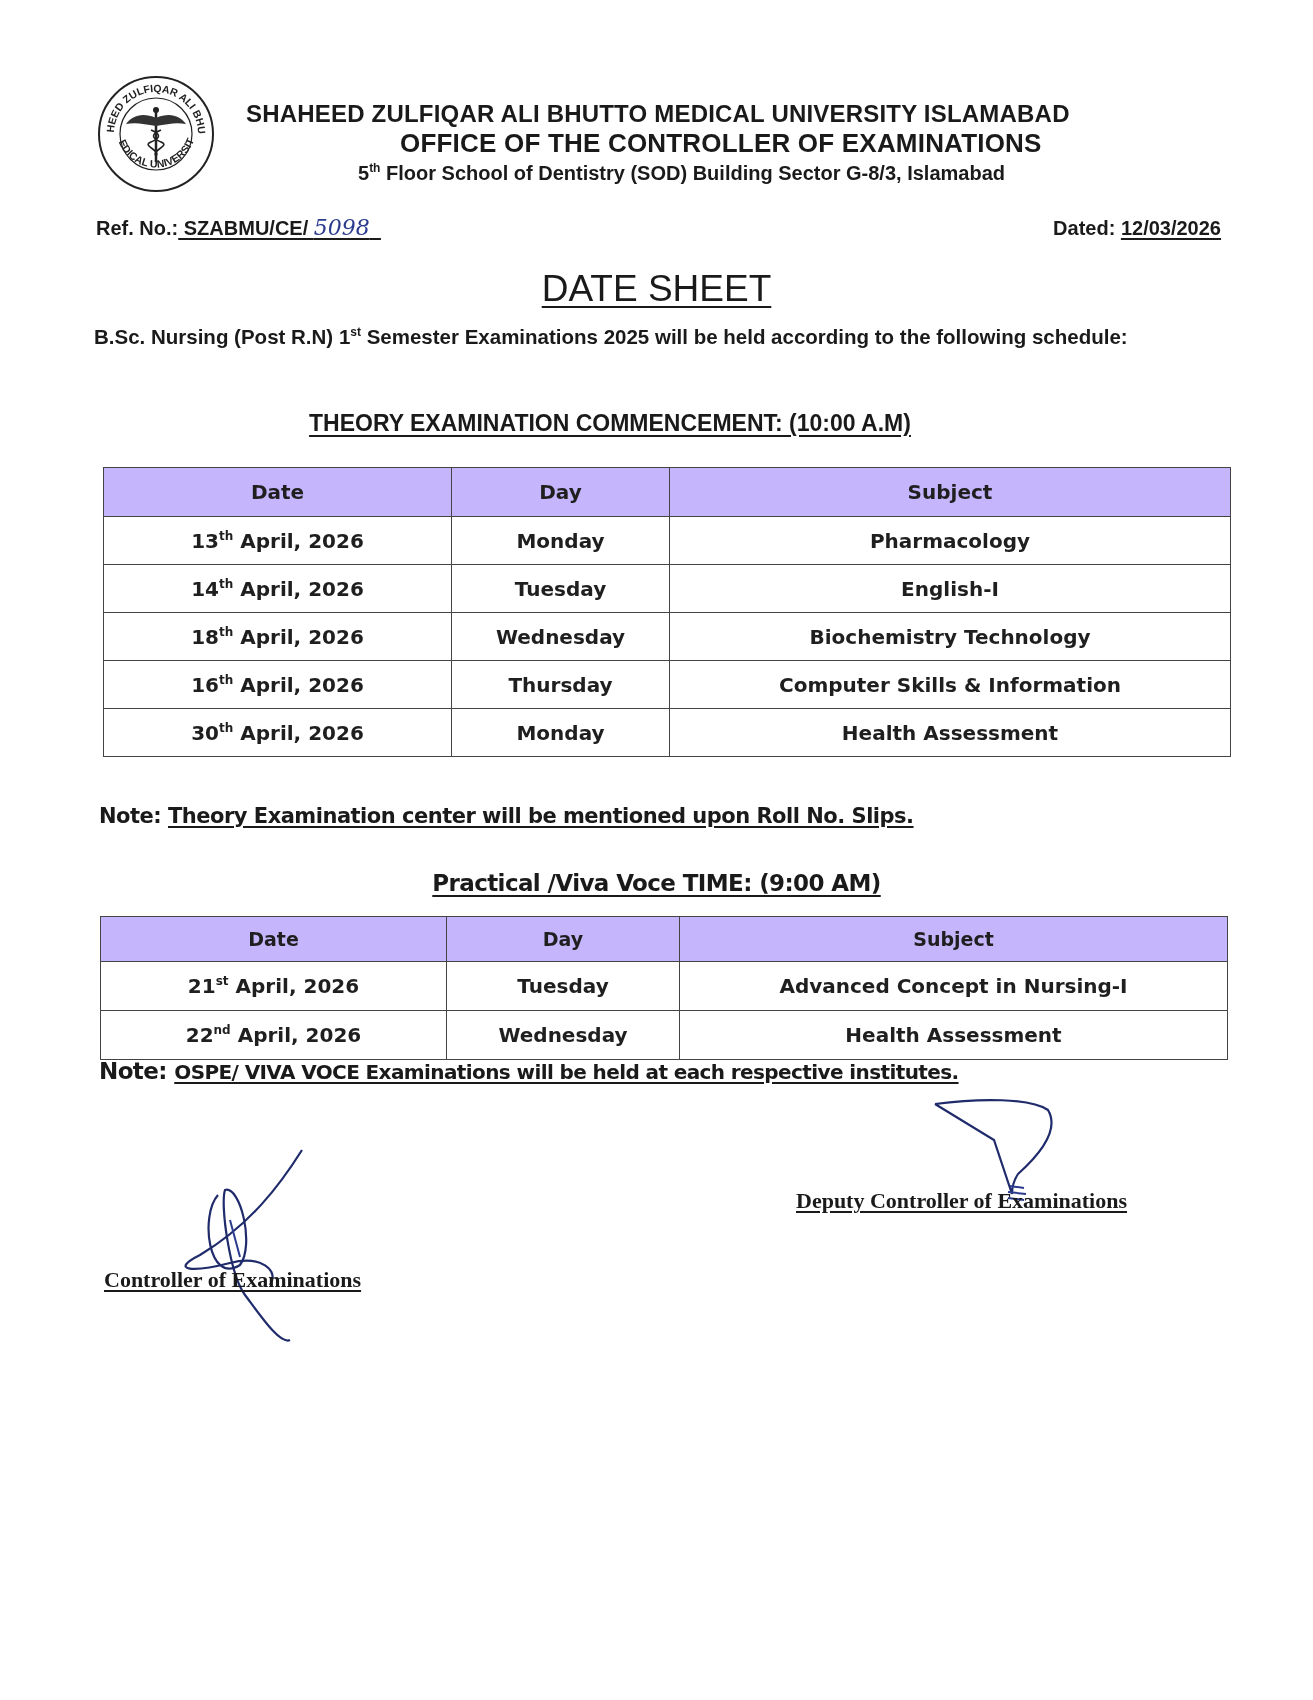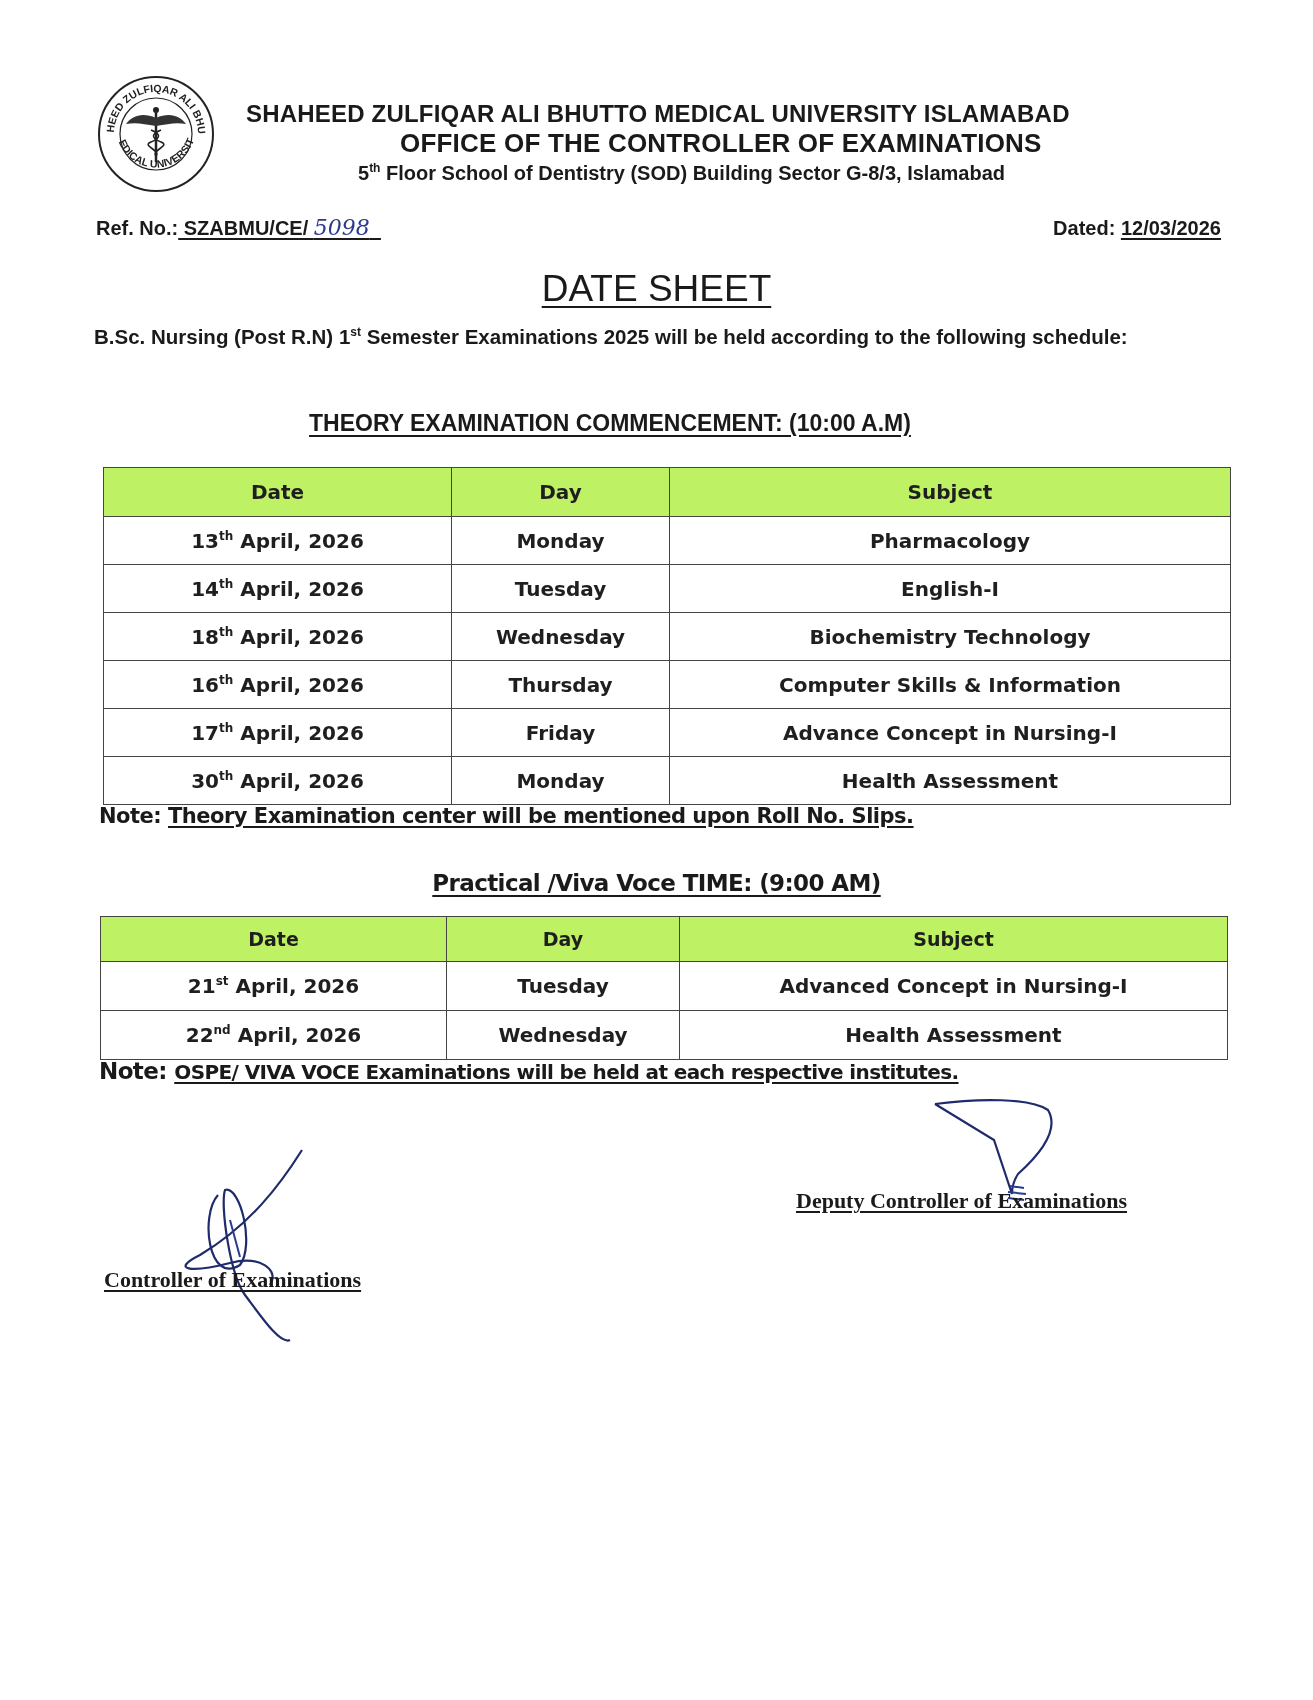--- a/index.html
+++ b/index.html
@@ -15,21 +15,21 @@
   .dated { right: 92px; top: 217px; font-size: 20px; font-weight: bold; }
   .dated .u { text-decoration: underline; text-underline-offset: 3px; }
   .title { left: 0; width: 1313px; top: 268px; text-align: center; font-size: 37px; font-weight: normal; }
   .title span { text-decoration: underline; text-underline-offset: 5px; text-decoration-thickness: 2px; }
   .intro { left: 94px; top: 324px; width: 1128px; font-size: 20.5px; font-weight: bold; text-align: justify; line-height: 26px; }
   .intro sup { font-size: 12px; }
   .sec1 { left: 0; width: 1220px; top: 410px; text-align: center; font-size: 23px; font-weight: bold; }
   .sec1 span { text-decoration: underline; text-underline-offset: 4px; }
   table { border-collapse: collapse; font-family: "DejaVu Sans", sans-serif; font-size: 20px; font-weight: bold; color: #1f1f1f; }
   table td, table th { border: 1.5px solid #444; text-align: center; font-weight: bold; }
-  table th { background: #bef264; text-align: center; }
+  table th { background: #c4b5fd; text-align: center; }
   .t1 { left: 103px; top: 467px; width: 1128px; }
   .t1 th { height: 46px; }
   .t1 td { height: 45px; }
   .c-date { width: 345px; }
   .c-day { width: 215px; }
   sup { font-size: 12px; line-height: 0; }
   .note1 { left: 99px; top: 804px; font-size: 21px; font-weight: bold; font-family: "DejaVu Sans", sans-serif; letter-spacing: -0.5px; }
   .note1 .u, .note2 .u { text-decoration: underline; text-underline-offset: 3px; }
   .sec2 { left: 0; width: 1313px; top: 870px; text-align: center; font-size: 23px; font-weight: bold; font-family: "DejaVu Sans", sans-serif; letter-spacing: -0.6px; }
   .sec2 span { text-decoration: underline; text-underline-offset: 4px; }
@@ -103,25 +103,20 @@
     <td><span>18</span><sup>th</sup><span> April, 2026</span></td>
     <td>Wednesday</td>
     <td>Biochemistry Technology</td>
   </tr>
   <tr>
     <td><span>16</span><sup>th</sup><span> April, 2026</span></td>
     <td>Thursday</td>
     <td>Computer Skills &amp; Information</td>
   </tr>
   <tr>
-    <td><span>17</span><sup>th</sup><span> April, 2026</span></td>
-    <td>Friday</td>
-    <td>Advance Concept in Nursing-I</td>
-  </tr>
-  <tr>
     <td><span>30</span><sup>th</sup><span> April, 2026</span></td>
     <td>Monday</td>
     <td>Health Assessment</td>
   </tr>
 </tbody>
   </table>
 
 <div class="abs note1"><span>Note: </span><span class="u">Theory Examination center will be mentioned upon Roll No. Slips.</span></div>
 
 <div class="abs sec2"><span>Practical /Viva Voce TIME: (9:00 AM)</span></div>

